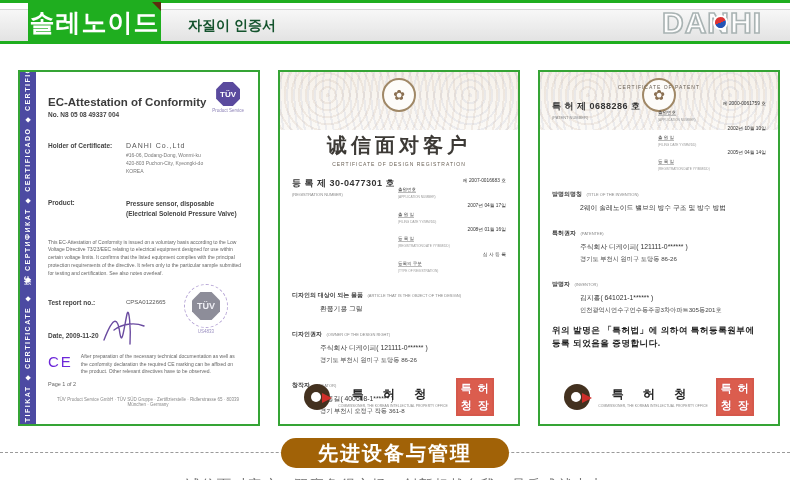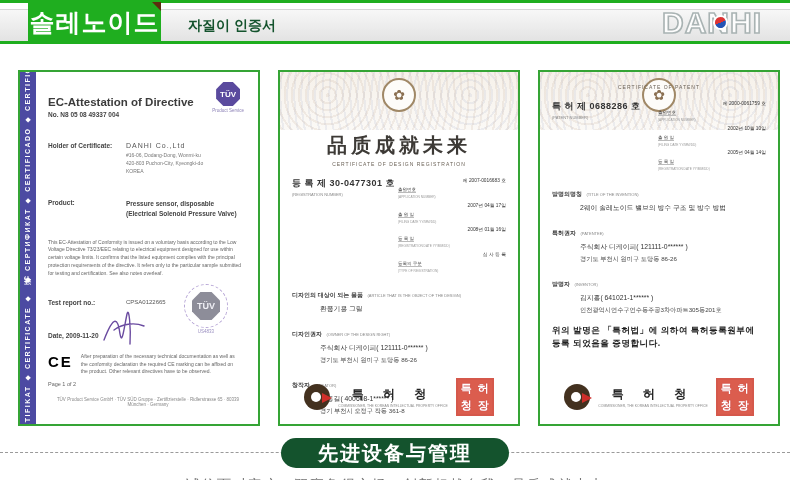--- a/index.html
+++ b/index.html
@@ -56,21 +56,21 @@
   .stamp { position:absolute; right:26px; top:212px; width:52px; text-align:center; }
   .stamp-ring { width:44px; height:44px; margin:0 auto; border:1px dashed #b7a6d6; border-radius:50%;
     display:flex; align-items:center; justify-content:center; }
   .stamp-octa { width:28px; height:28px; background:#8d8d99;
     clip-path:polygon(30% 0,70% 0,100% 30%,100% 70%,70% 100%,30% 100%,0 70%,0 30%);
     display:flex; align-items:center; justify-content:center; color:#efeff5; font-size:9px; font-weight:bold; }
   .stamp-cap { font-size:4.5px; color:#9a8fc0; margin-top:1px; }
   .c1-date { position:relative; margin-top:26px; font-size:6.5px; font-weight:bold; color:#444; }
   .sig { position:absolute; left:52px; top:-24px; }
   .ce-row { display:flex; margin-top:14px; gap:8px; align-items:flex-start; }
-  .ce-mark { font-size:15px; font-weight:bold; color:#000000; letter-spacing:2px; flex:none; }
+  .ce-mark { font-size:15px; font-weight:normal; color:#6d28d9; letter-spacing:2px; flex:none; }
   .ce-text { font-size:5px; color:#666; line-height:1.5; padding-right:10px; }
   .c1-page { font-size:5.5px; color:#666; margin-top:5px; }
   .c1-footer { font-size:4.5px; color:#888; text-align:center; margin-top:10px; }
 
   
   .kcert-band { position:absolute; top:0; left:0; right:0; height:58px;
     background:
       repeating-radial-gradient(circle at 20% 40%, rgba(195,170,150,.18) 0 2px, transparent 2px 7px),
       repeating-radial-gradient(circle at 80% 40%, rgba(160,170,200,.16) 0 2px, transparent 2px 7px),
       linear-gradient(#f6f1ea,#fbf9f6); }
@@ -106,21 +106,21 @@
   .kipo-name { font-size:12px; font-weight:bold; color:#222; letter-spacing:8px; white-space:nowrap; }
   .kipo-en { font-size:3.4px; color:#888; margin-top:1px; white-space:nowrap; }
   .kseal { width:38px; height:38px; flex:none; border:2px solid #d24a3c; background:#d8503f;
     color:#fff; display:grid; grid-template-columns:1fr 1fr; place-items:center;
     font-size:11px; font-weight:bold; line-height:1; text-shadow:0 0 1px #b23; opacity:.92; }
 
   
   .banner-row { position:relative; height:32px; margin-top:5px; }
   .dash { position:absolute; left:0; right:0; top:15px; border-top:1.5px dashed #9a9a9a; }
   .pill { position:absolute; left:50%; top:1px; transform:translateX(-50%); min-width:228px; height:30px;
-    background:#14532d; border-radius:16px; color:#fff; font-size:20px; font-weight:bold;
+    background:#a16207; border-radius:16px; color:#fff; font-size:20px; font-weight:bold;
     display:flex; align-items:center; justify-content:center; padding:0 24px; letter-spacing:2px; }
   .slogan { text-align:center; color:#757575; font-size:14.5px; margin-top:7px; letter-spacing:1px; }
 </style>
 </head>
 <body>
 
 <div class="header">
   <div class="topline"></div>
   <div class="strip"></div>
   <div class="underline"></div>
@@ -144,21 +144,21 @@
 
     <div class="cert">
       <div class="c1-sidebar">
         <span>ZERTIFIKAT ◆ CERTIFICATE ◆ 证书 ◆ СЕРТИФИКАТ ◆ CERTIFICADO ◆ CERTIFICAT</span>
       </div>
       <div class="c1-body">
         <div class="tuv-logo">
           <div class="octa">TÜV</div>
           <div class="tuv-cap">Product Service</div>
         </div>
-        <div class="c1-title">EC-Attestation of Directive</div>
+        <div class="c1-title">EC-Attestation of Conformity</div>
         <div class="c1-no">No.   N8 05 08 49337 004</div>
         <div class="c1-row">
           <div class="c1-label">Holder of Certificate:</div>
           <div>
             <div class="c1-val7">DANHI Co.,Ltd</div>
             <div class="c1-addr">
               <div>#16-06, Dodang-Dong, Wonmi-ku</div>
               <div>420-803 Puchon-City, Kyeongki-do</div>
               <div>KOREA</div>
             </div>
@@ -196,21 +196,21 @@
         <div class="c1-footer">TÜV Product Service GmbH · TÜV SÜD Gruppe · Zertifizierstelle · Ridlerstrasse 65 · 80339 München · Germany</div>
       </div>
     </div>
 
     <div class="cert">
       <div class="kcert-band"></div>
       <div class="emblem">
           <span class="inner">✿</span>
         </div>
       <div class="kbody">
-        <div class="ktitle">品质成就未来</div>
+        <div class="ktitle">诚信面对客户</div>
         <div class="ktitle-en">CERTIFICATE OF DESIGN REGISTRATION</div>
         <div class="kreg-row">
           <div>
             <div class="kreg-no">등  록  제 30-0477301 호</div>
             <div class="kreg-cap">(REGISTRATION NUMBER)</div>
           </div>
           <div class="kinfo">
             <div class="kinfo-row">
               <div><span class="kinfo-lab">출원번호</span><div class="kinfo-laben">(APPLICATION NUMBER)</div></div>
               <div class="kinfo-val">제 2007-0016683 호</div>

